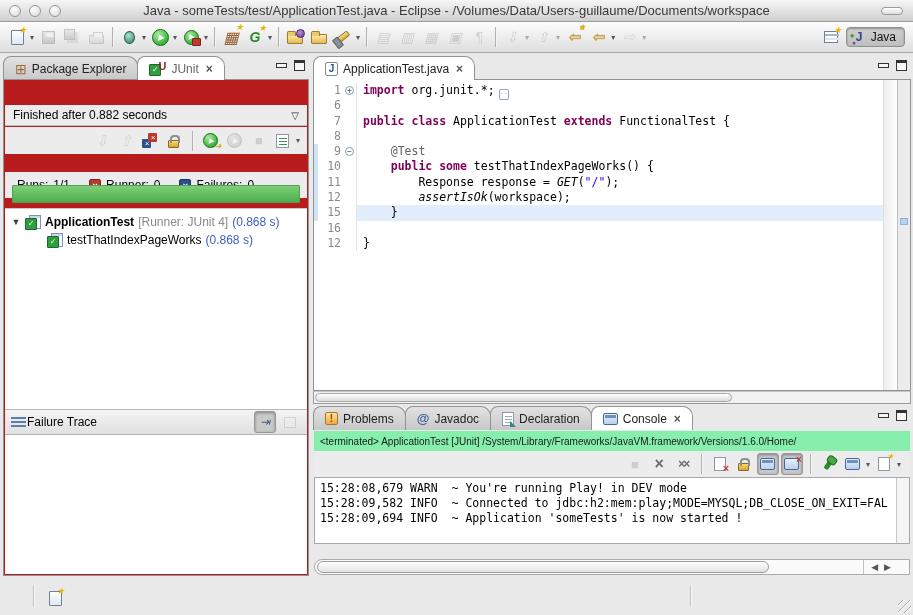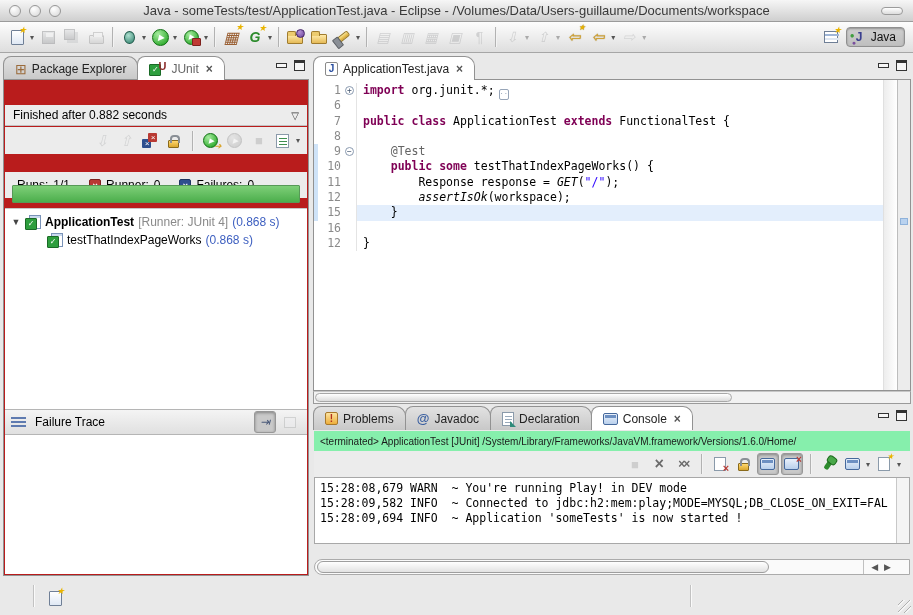--- a/index.html
+++ b/index.html
@@ -122,21 +122,21 @@
   .texp { width:10px; text-align:center; font-size:9px; color:#444; margin-left:6px; }
   .ticon { position:relative; width:16px; height:14px; flex:0 0 16px; }
   .ticon::after { content:""; position:absolute; right:0; top:0; width:10px; height:12px; background:#fff; border:1px solid #7a93b8;
     box-shadow:inset 0 2px 0 #c9d9ee; }
   .ticon::before { content:"✓"; position:absolute; left:0; bottom:-1px; z-index:2; width:10px; height:10px; background:#2e9e3e;
     color:#fff; font-size:8px; line-height:10px; text-align:center; border:1px solid #1a6a26; border-radius:1px; }
   .tlabel-b { font-weight:bold; color:#000; }
   .tmeta { color:#8a8a8a; }
   .ttime { color:#3d5fc0; }
   .ft-header { position:absolute; left:1px; right:1px; bottom:140px; height:26px; background:linear-gradient(#f4f4f4,#e0e0e0);
-    border-top:1px solid #b5b5b5; border-bottom:1px solid #b5b5b5; display:flex; align-items:center; padding:0 6px; gap:8px; font-size:12px; }
+    border-top:1px solid #b5b5b5; border-bottom:1px solid #b5b5b5; display:flex; align-items:center; padding:0 6px; font-size:12px; }
   .ic-ftmenu { position:relative; width:16px; height:12px; }
   .ic-ftmenu::before { content:""; position:absolute; left:0; top:1px; width:15px; height:2px; background:#5f7bb0;
     box-shadow:0 4px 0 #5f7bb0, 0 8px 0 #5f7bb0; }
   .ft-tools { margin-left:auto; display:flex; gap:3px; }
   .ic-tracefilter .ig::before { content:"⇥"; color:#4a5a7a; font-size:12px; line-height:10px; }
   .ic-comparebox .ig { width:12px; height:11px; border:1px solid #9aa; background:#eef; }
   .ft-body { position:absolute; left:1px; right:1px; bottom:1px; top: calc(100% - 140px); background:#fff; }
 
   
   .ic-down .ig::before { content:"⇩"; font-size:15px; color:#a8aeb6; }

